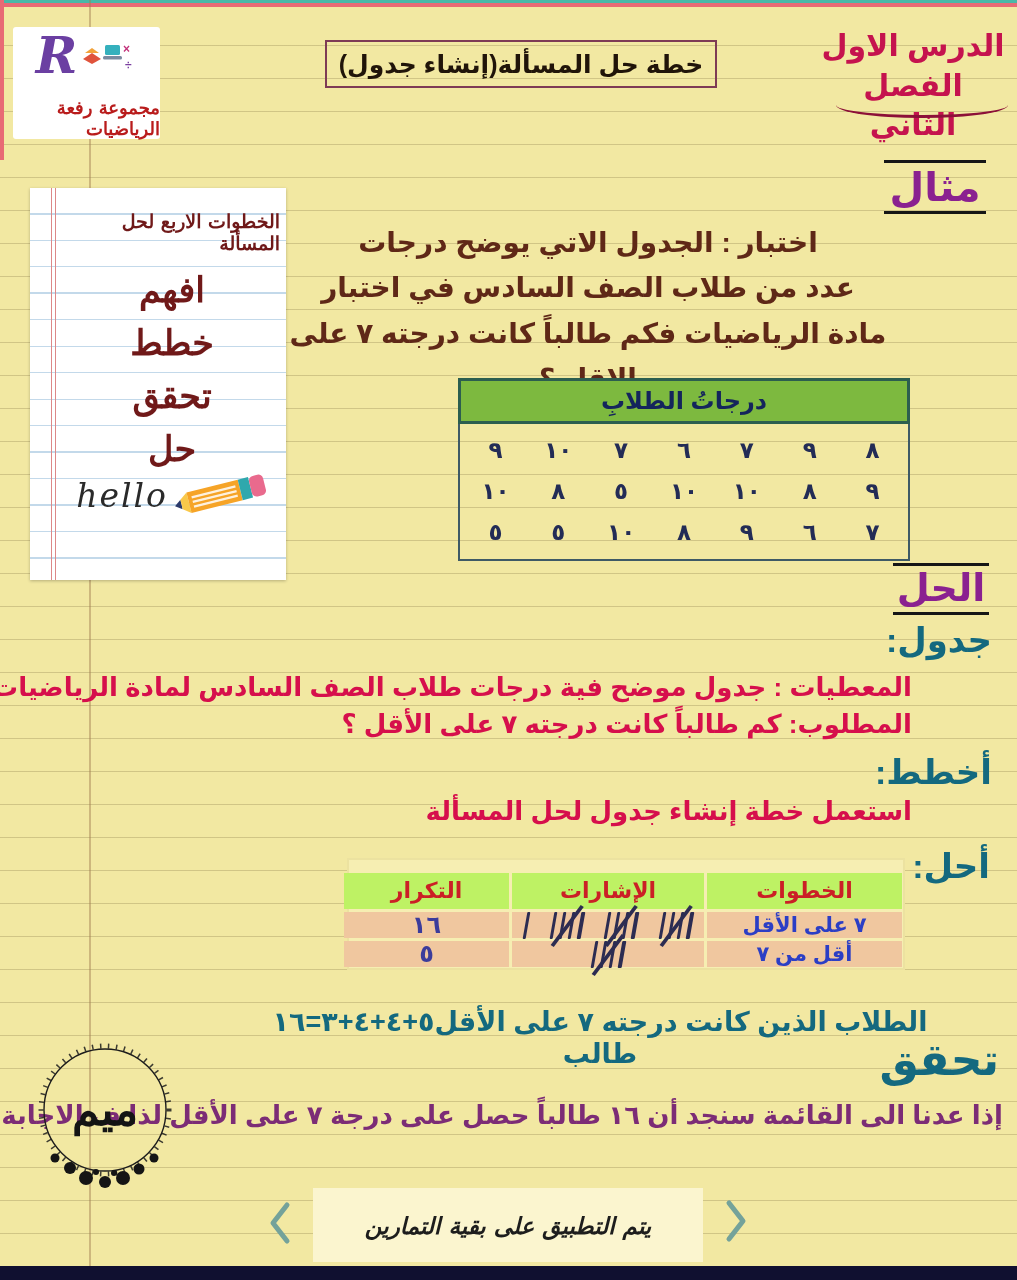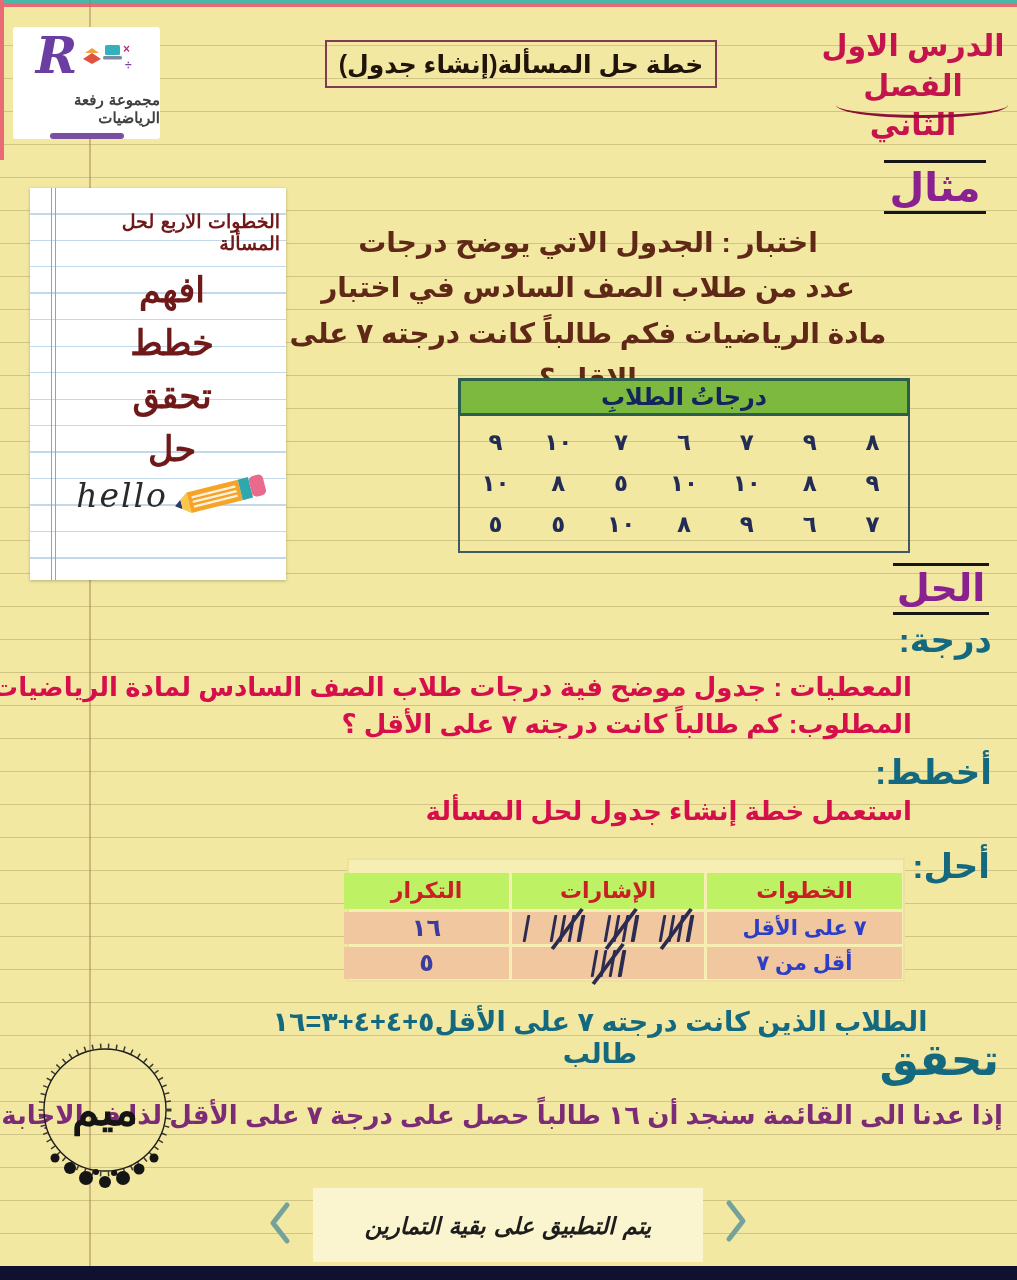--- a/index.html
+++ b/index.html
@@ -15,22 +15,22 @@
   .topbar-teal { left:0; top:0; width:1017px; height:3px; background:#49b8a8; }
   .topbar-red  { left:0; top:3px; width:1017px; height:4px; background:#e86a74; }
   .leftedge-red{ left:0; top:0; width:4px; height:160px; background:#e86a74; }
 
   
   .logo { left:13px; top:27px; width:147px; height:112px; background:#fff; border-radius:3px;
           display:flex; flex-direction:column; align-items:center; padding-top:4px; }
   .logo-row { display:flex; align-items:center; gap:2px; }
   .logo-r { font-family:"DejaVu Serif",serif; font-style:italic; font-weight:bold;
             font-size:50px; color:#6b3fa2; line-height:1; }
-  .logo-name { font-family:"DejaVu Serif",serif; font-size:15px; font-weight:bold;
-               color:#404040; direction:rtl; margin-top:10px; }
+  .logo-name { font-family:"DejaVu Serif",serif; font-size:18px; font-weight:bold;
+               color:#b91c1c; direction:rtl; margin-top:16px; }
   .logo-badge { width:74px; height:11px; background:#7a4fa0; border-radius:6px; margin-top:6px; }
 
   
   .lesson { right:10px; top:26px; width:188px; text-align:center; color:#c5134e;
             font-weight:bold; font-size:30px; line-height:1.32; direction:rtl; }
   .lesson-underline { left:836px; top:104px; width:172px; height:14px;
             border-bottom:3px solid #8c1038; border-radius:0 0 85px 85px / 0 0 13px 13px; }
 
   
   .title-box { left:325px; top:40px; width:392px; height:48px; border:2.5px solid #7e3b55;
@@ -65,34 +65,34 @@
   .hello-word { font-family:"DejaVu Serif",serif; font-style:italic; font-size:33px;
                 color:#2a2a2a; letter-spacing:2px; font-weight:normal; }
   .pencil-wrap { display:inline-block; transform:rotate(-14deg); }
 
   
   .teal-heading { color:#14697f; font-weight:bold; font-size:34px; direction:rtl; }
   .red-line { color:#d60f4c; font-weight:bold; font-size:26px; direction:rtl; white-space:nowrap; }
 
   
   .grades-table { left:458px; top:378px; width:452px; }
-  .gt-header { height:38px; background:#7db93f; border:3px solid #2c5e4f;
+  .gt-header { height:46px; background:#7db93f; border:3px solid #2c5e4f;
                display:flex; align-items:center; justify-content:center; direction:rtl;
                font-weight:bold; font-size:24px; color:#14245c; }
   .gt-body { border:2px solid #3f5a66; border-top:none; padding:6px 4px; }
   .gt-row { display:flex; direction:rtl; height:41px; align-items:center; }
   .gt-cell { flex:1; text-align:center; font-weight:bold; font-size:23px; color:#232c56; }
 
   
   .ttable { left:347px; top:858px; width:558px; display:grid;
             grid-template-columns:195px 192px 165px; gap:3px; direction:rtl;
             background:#f6eeb2; border:2px solid #ece2a0; padding:1px; }
   .tt-cell { display:flex; align-items:center; justify-content:center; }
   .tt-head { height:36px; background:#bef264; color:#cb1f26; font-weight:bold; font-size:22px;margin-top:12px; }
-  .tt-data { height:32px; background:#f0c79f; }
+  .tt-data { height:26px; background:#f0c79f; }
   .tt-grade { color:#2b3ec5; font-weight:bold; font-size:21px; direction:rtl; }
   .tt-freq { color:#3b3c9b; font-weight:bold; font-size:24px; }
   .tt-tally { direction:rtl; gap:2px; }
   .tgroup { display:inline-flex; position:relative; margin:0 8px; transform:skewX(-10deg); }
   .tstroke { display:inline-block; width:3.5px; height:27px; background:#2c2c52;
              margin:0 2.8px; border-radius:1px; }
   .tgroup.five::after { content:""; position:absolute; left:-5px; right:-5px; top:12px;
              height:3.5px; background:#2c2c52; transform:rotate(-60deg); }
 
   .result-line { left:270px; top:1006px; width:660px; text-align:center; direction:rtl;
@@ -223,21 +223,21 @@
         </div>
       </div>
   </div>
 
   <div class="abs ruled-heading solution-heading">
     <div class="hline"></div>
     <span class="htxt">الحل</span>
     <div class="hline"></div>
   </div>
 
-  <div class="abs teal-heading pos-understand">درجة:</div>
+  <div class="abs teal-heading pos-understand">جدول:</div>
   <div class="abs red-line pos-given">المعطيات : جدول موضح فية درجات طلاب الصف السادس لمادة الرياضيات</div>
   <div class="abs red-line pos-required">المطلوب: كم طالباً كانت درجته ٧ على الأقل ؟</div>
   <div class="abs teal-heading pos-plan">أخطط:</div>
   <div class="abs red-line pos-plantext">استعمل خطة إنشاء جدول لحل المسألة</div>
   <div class="abs teal-heading pos-solve">أحل:</div>
 
   <div class="abs ttable">
     <div class="tt-cell tt-head">الخطوات</div>
     <div class="tt-cell tt-head">الإشارات</div>
     <div class="tt-cell tt-head">التكرار</div>

